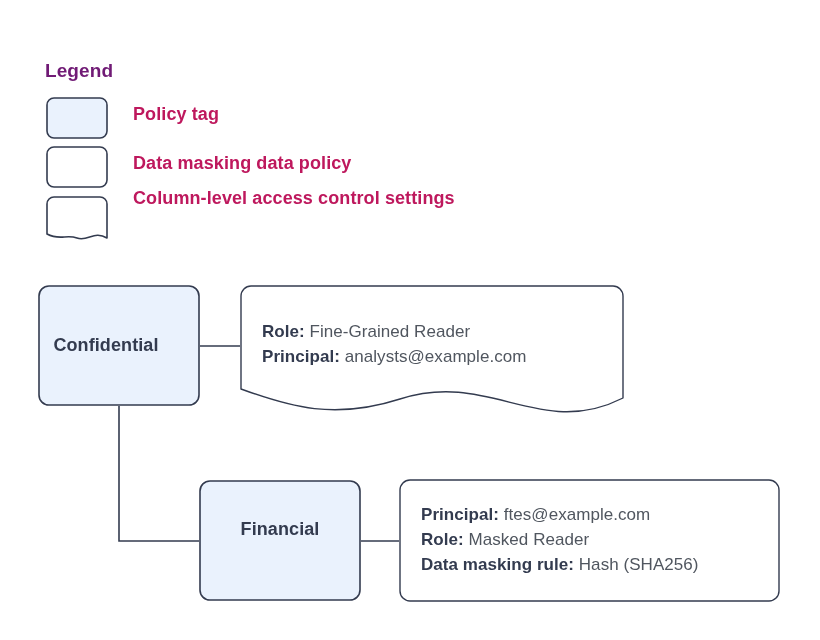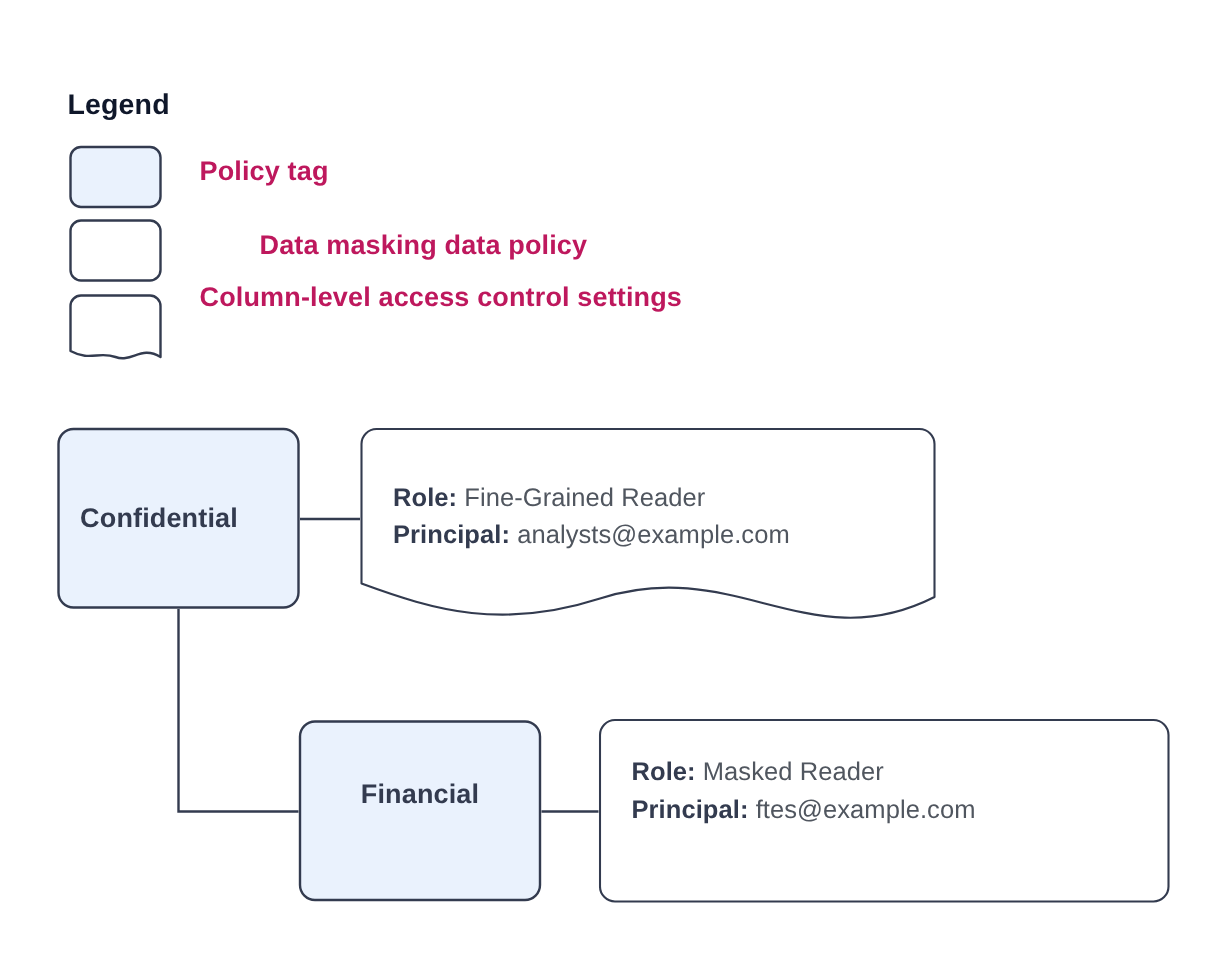--- a/index.html
+++ b/index.html
@@ -23,35 +23,35 @@
     height: 640px;
   }
 
   
   .legend-title {
     position: absolute;
     left: 45px;
     top: 60px;
     font-size: 19px;
     font-weight: bold;
-    color: #0f172a;
+    color: #701a75;
     letter-spacing: 0.1px;
   }
 
   .legend-row-label {
     position: absolute;
     font-size: 18px;
     font-weight: bold;
     color: #be185d;
     left: 133px;
     white-space: nowrap;
     letter-spacing: 0.1px;
   }
   .legend-row-label.r1 { top: 104px; }
-  .legend-row-label.r2 { top: 153px; margin-left: 40px; }
+  .legend-row-label.r2 { top: 153px; }
   .legend-row-label.r3 { top: 188px; }
 
   .swatch {
     position: absolute;
     left: 46px;
     width: 62px;
   }
   .swatch.s1 { top: 97px; height: 42px; }
   .swatch.s2 { top: 146px; height: 42px; }
   .swatch.s3 { top: 196px; height: 46px; }
@@ -170,21 +170,25 @@
     </span>
   </div>
 </div>
 
 <div class="callout" id="callout-financial">
   <svg viewBox="0 0 381 123" width="381" height="123" xmlns="http://www.w3.org/2000/svg">
     <rect x="1" y="1" width="379" height="121" rx="10" ry="10" fill="#ffffff" stroke="#333b4f" stroke-width="1.4"></rect>
   </svg>
   <div class="callout-text">
     <span class="line-row">
+      <b>Principal:</b> 
+      <span>ftes@example.com</span>
+    </span>
+    <span class="line-row">
       <b>Role:</b> 
       <span>Masked Reader</span>
     </span>
     <span class="line-row">
-      <b>Principal:</b> 
-      <span>ftes@example.com</span>
+      <b>Data masking rule:</b> 
+      <span>Hash (SHA256)</span>
     </span>
   </div>
 </div>
 
 </body></html>

